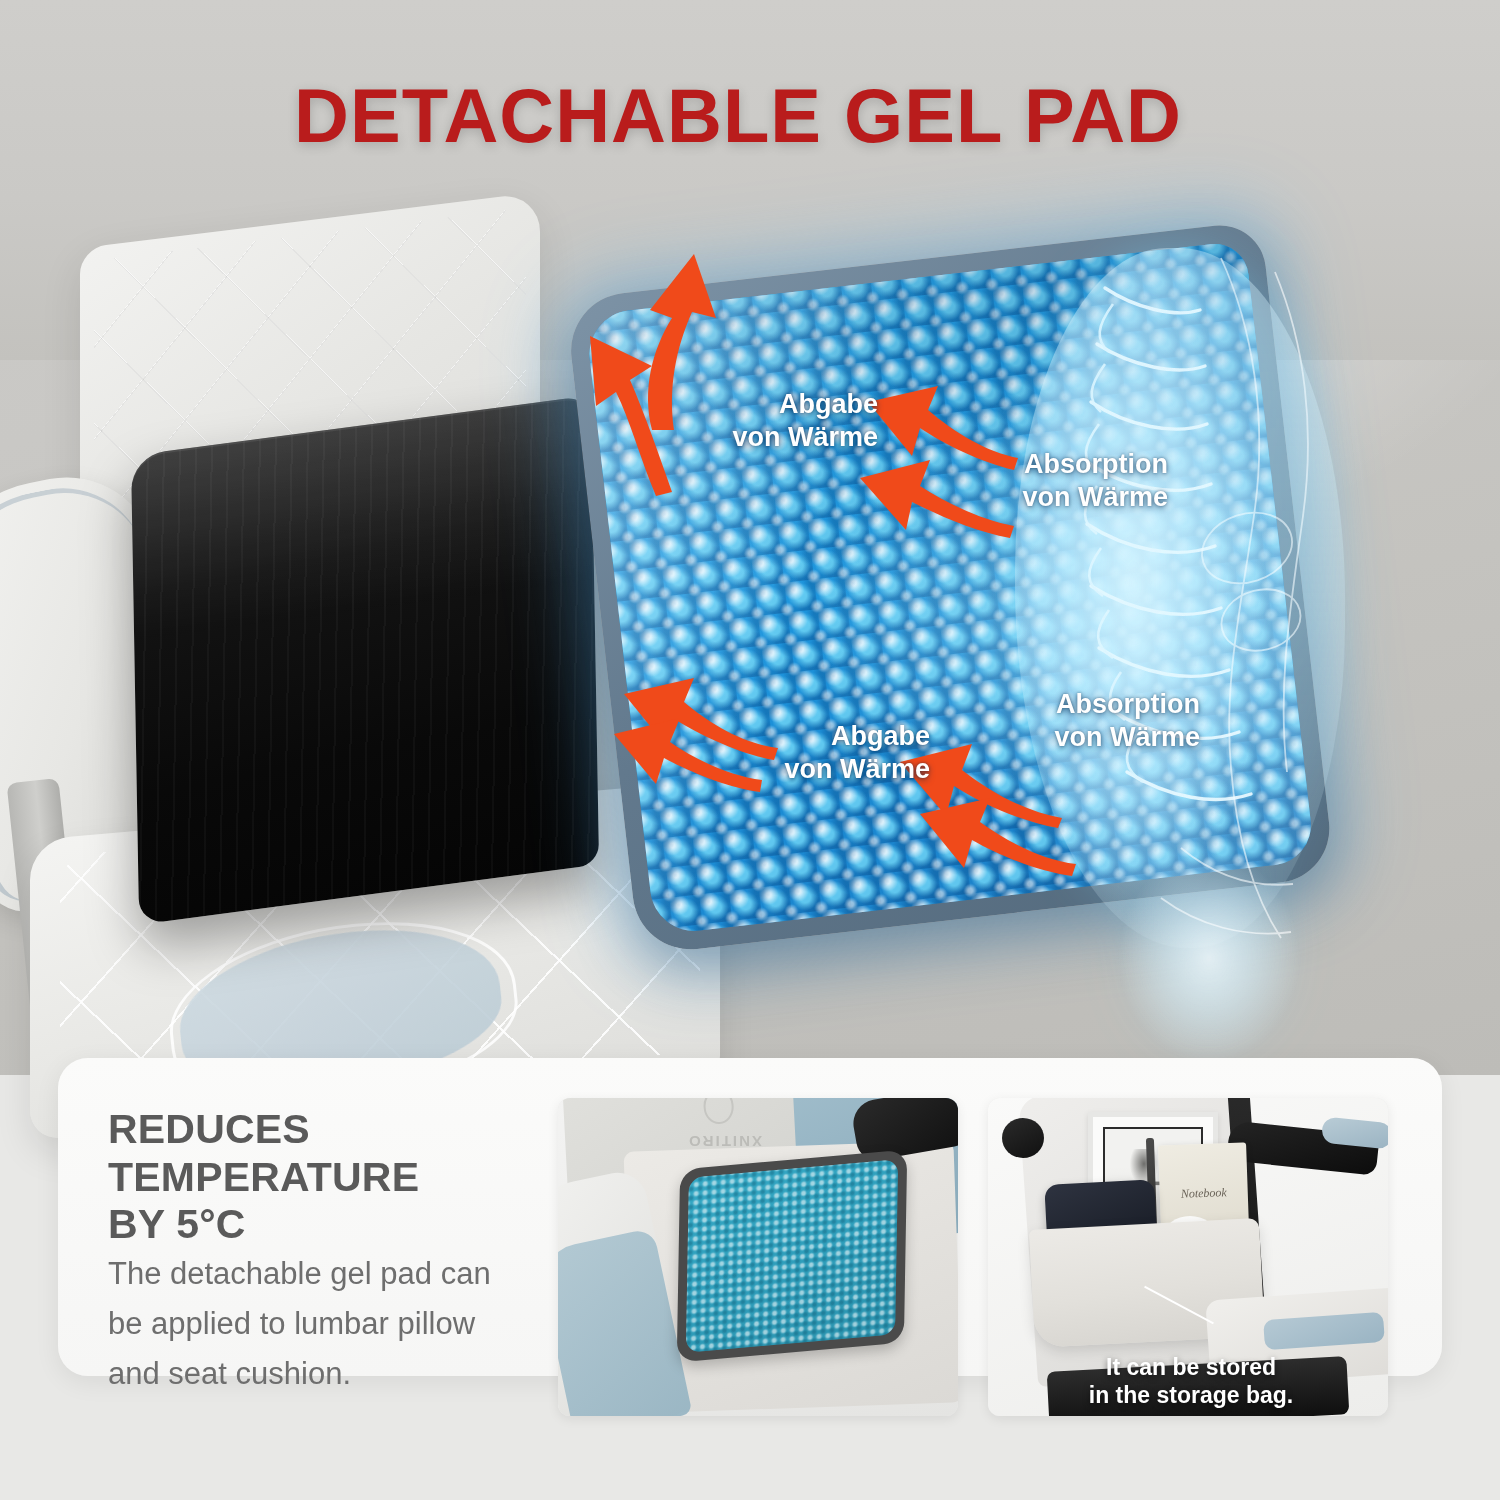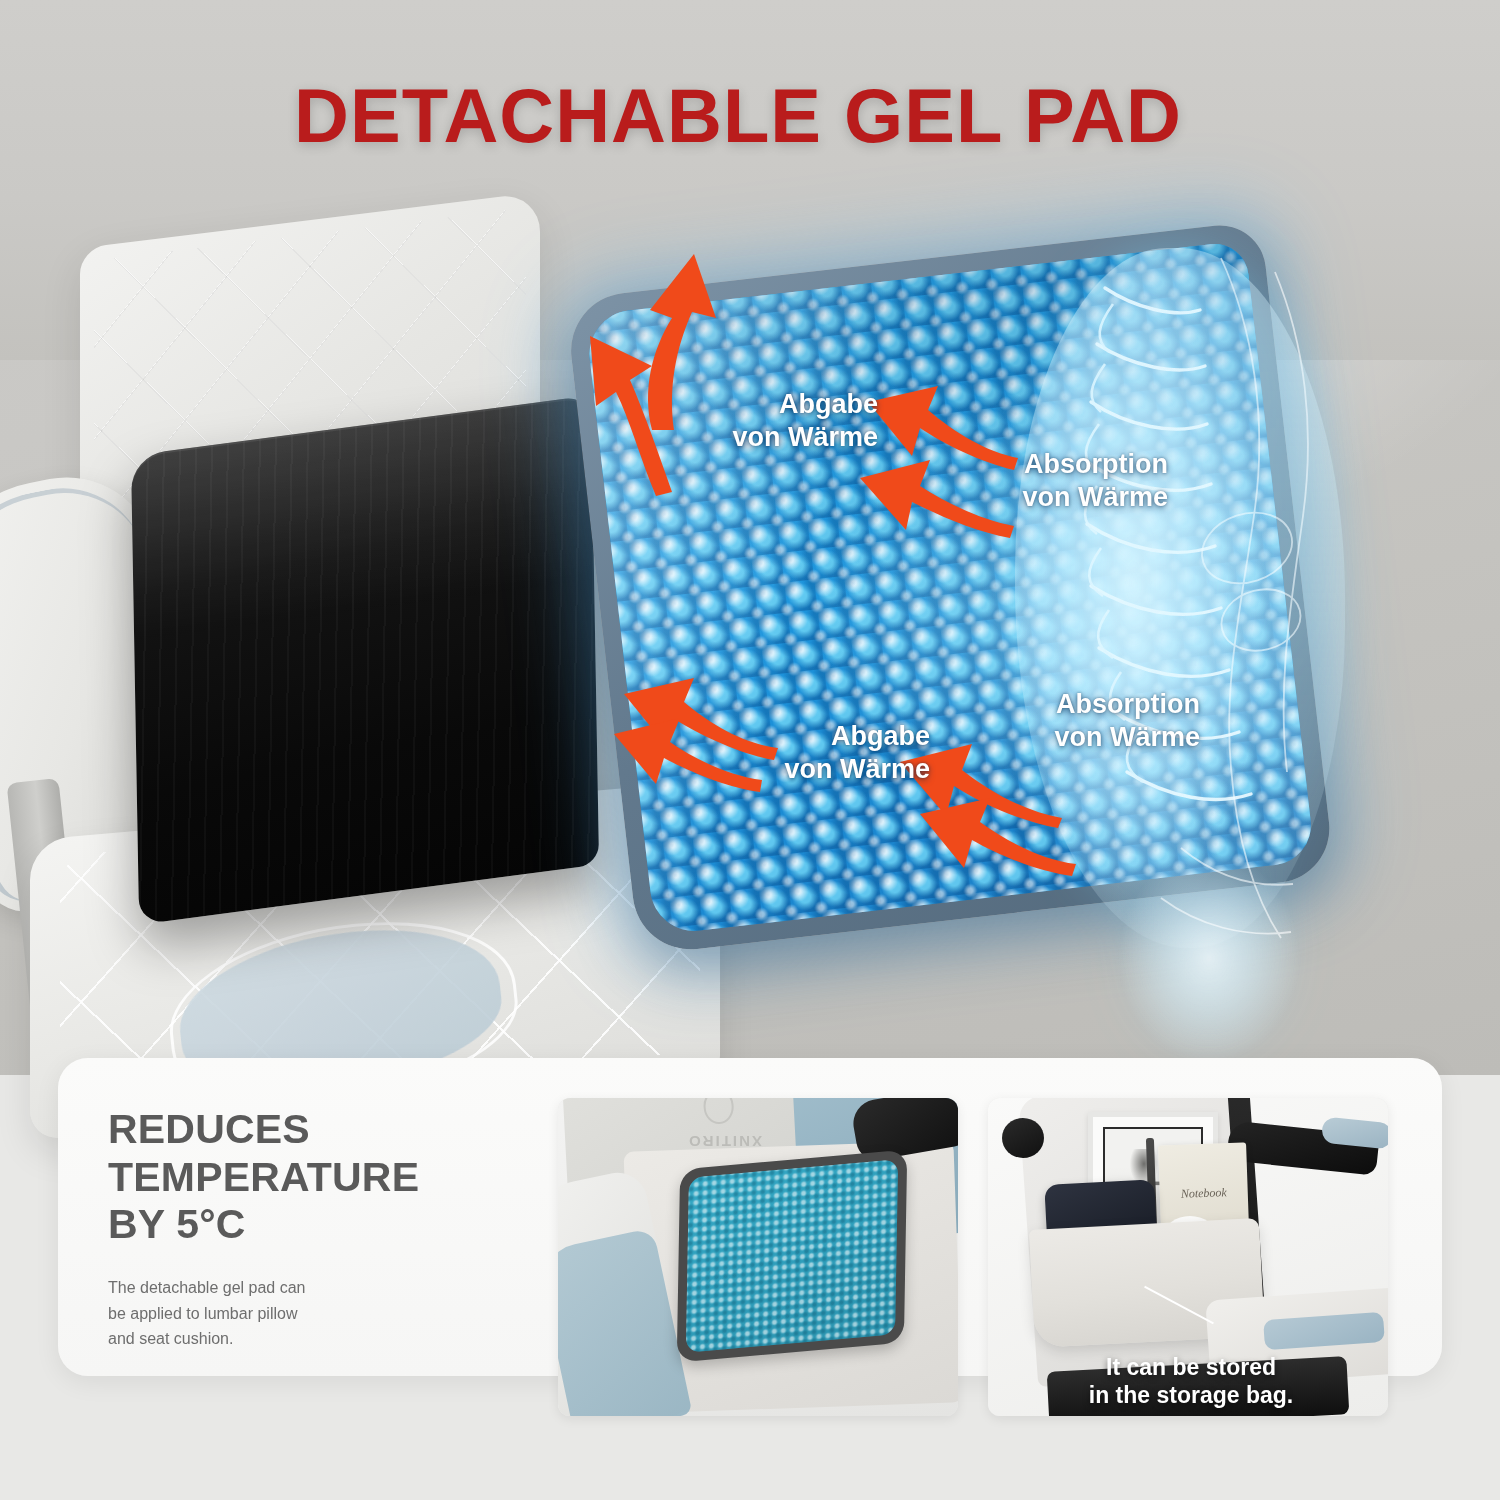--- a/index.html
+++ b/index.html
@@ -211,21 +211,21 @@
     background:linear-gradient(180deg,#fbfbfa 0%,#f6f6f5 100%);
     border-radius:30px;
     box-shadow:0 6px 26px rgba(0,0,0,.07);
   }
   .feature-text { position:absolute; left:50px; top:48px; width:430px; }
   .feature-heading {
     color:#5a5a5a; font-size:41px; font-weight:bold; line-height:1.16;
     letter-spacing:.2px; white-space:pre-line;
   }
   .feature-body {
-    margin-top:26px; color:#6e6e6e; font-size:16px; line-height:1.62;
+    color:#6e6e6e; font-size:31px; line-height:1.62;
     white-space:pre-line;
   }
 
   
   .photo {
     position:absolute; top:40px; width:400px; height:318px;
     border-radius:12px; overflow:hidden;
     background:#ececea;
     box-shadow:0 3px 12px rgba(0,0,0,.08);
   }

